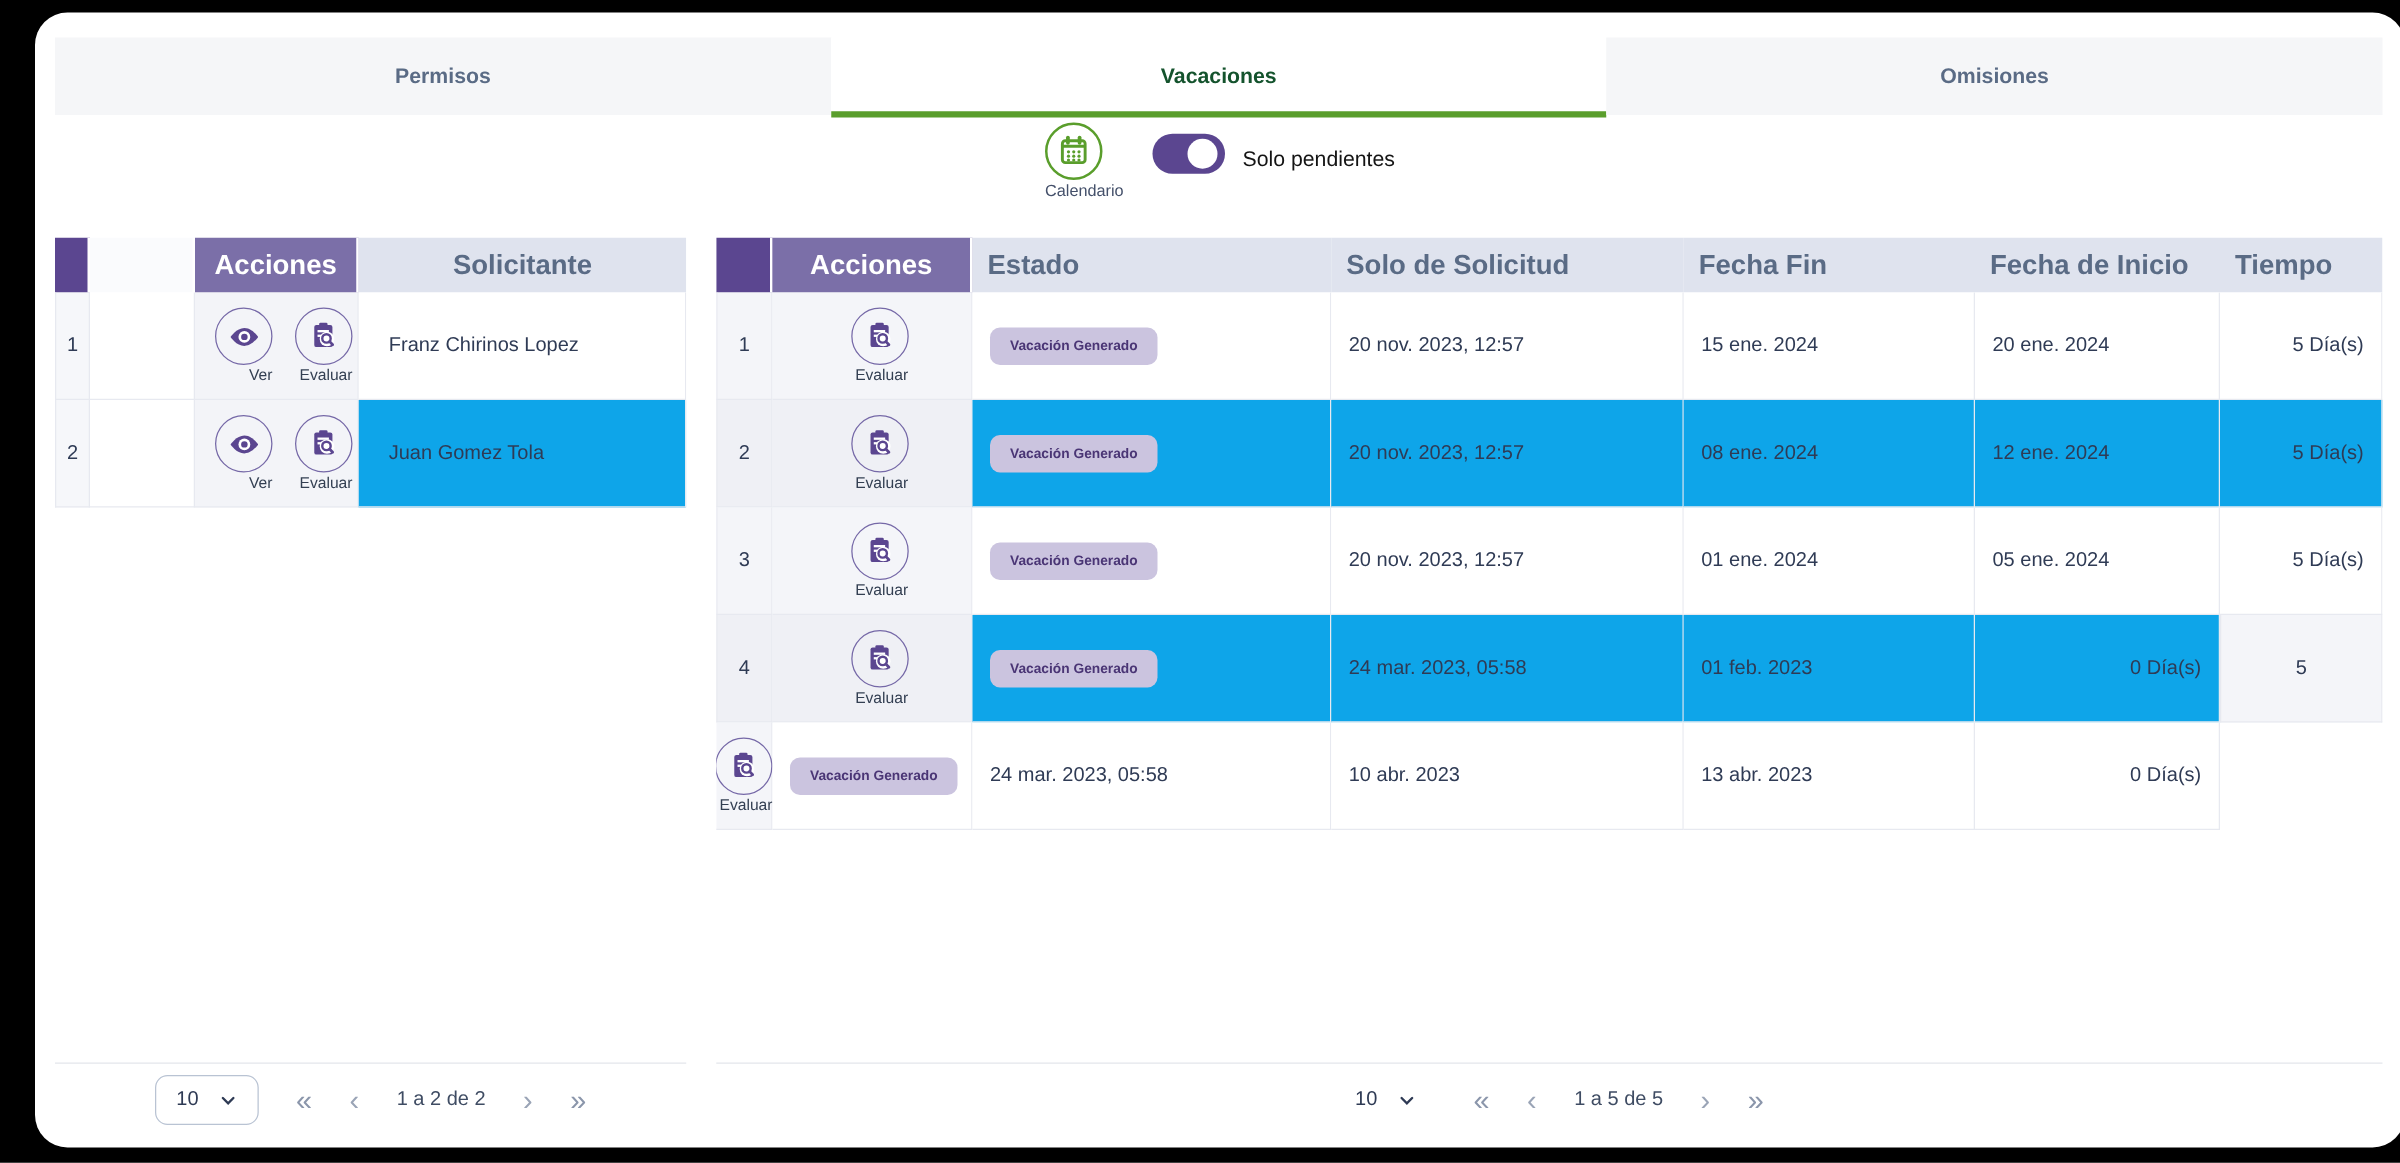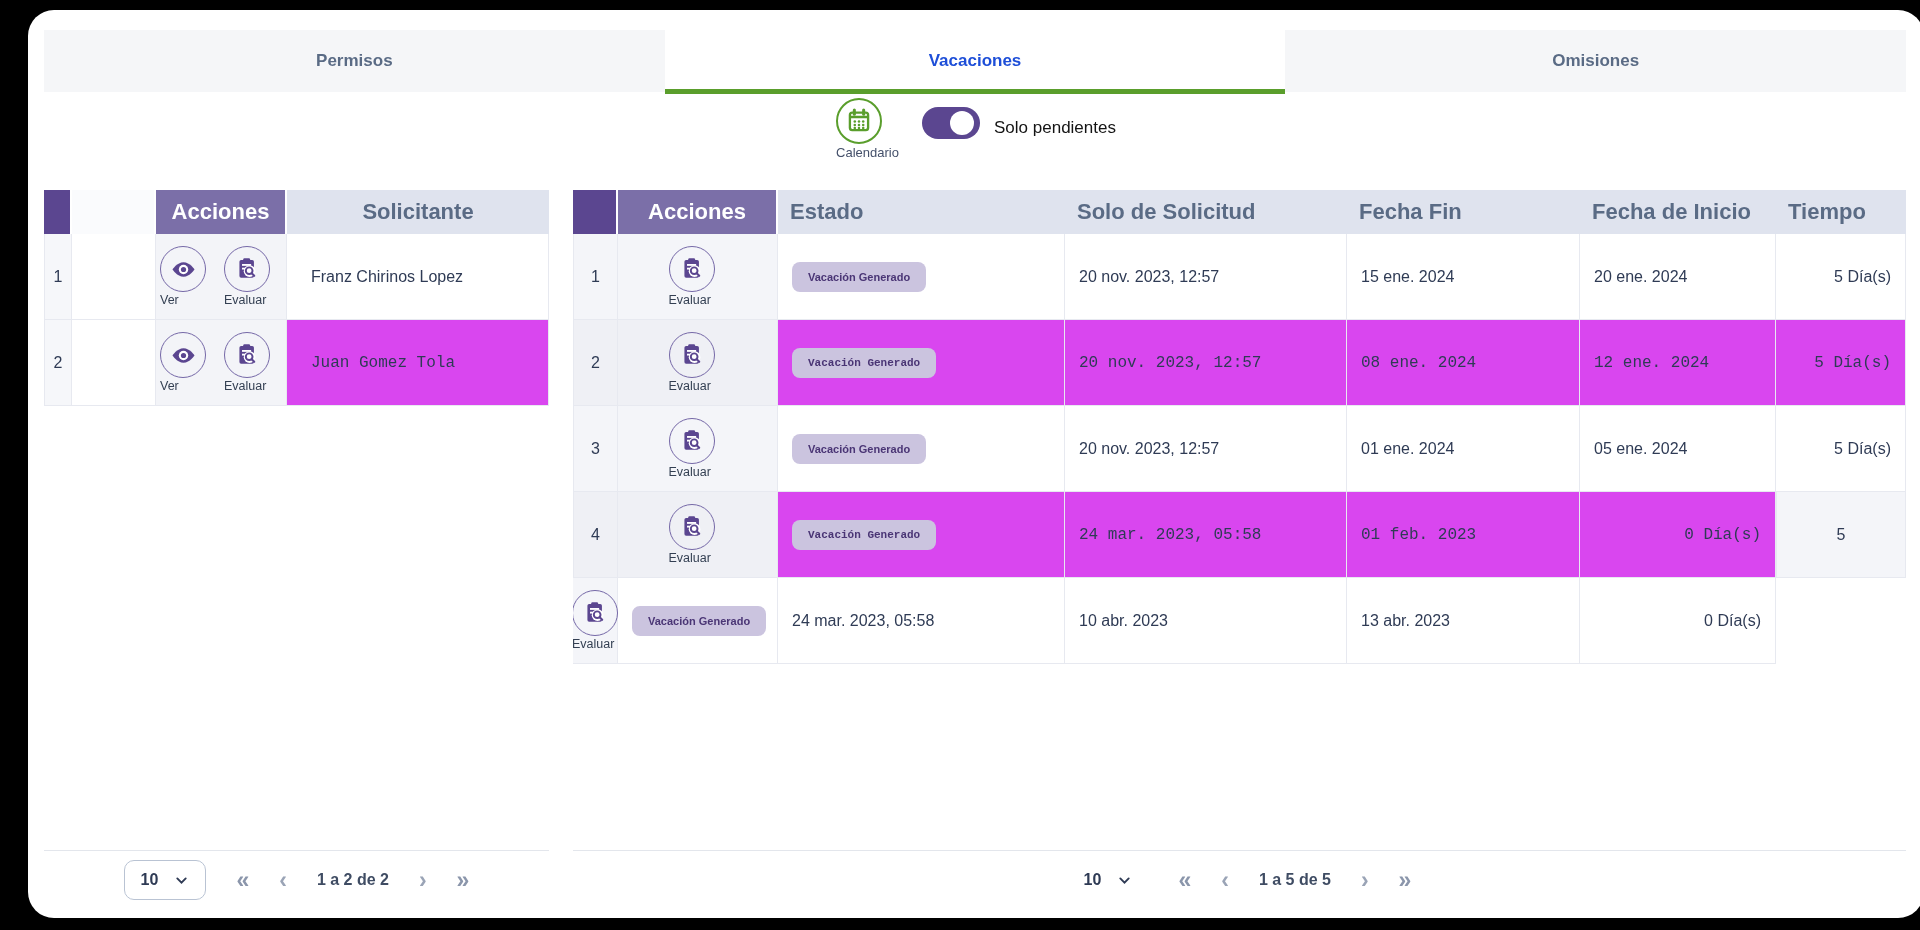--- a/index.html
+++ b/index.html
@@ -4,21 +4,21 @@
 <style>
   html,body{margin:0;padding:0;background:#000;width:1920px;height:930px;overflow:hidden;
     font-family:"Liberation Sans",sans-serif;}
   .app{position:absolute;left:28px;top:10px;width:1896px;height:908px;background:#fff;
     border-radius:26px;overflow:hidden;}
 
   
   .tabs{display:flex;margin:20px 18px 0 16px;height:62px;}
   .tab{flex:1;display:flex;align-items:center;justify-content:center;background:#f5f6f8;
     color:#5a6b85;font-weight:bold;font-size:17px;position:relative;cursor:pointer;}
-  .tab.active{background:#fff;color:#1d4ed8;}
+  .tab.active{background:#fff;color:#14532d;}
   .tab .underline{position:absolute;left:0;right:0;bottom:-2px;height:5px;background:#5a9e2c;}
 
   
   .toolbar{height:92px;display:flex;justify-content:center;align-items:flex-start;
     gap:14px;padding-top:6px;}
   .cal-btn{display:flex;flex-direction:column;align-items:flex-start;width:72px;cursor:pointer;}
   .cal-circle{width:46px;height:46px;border:2.5px solid #5a9e2c;border-radius:50%;
     display:flex;align-items:center;justify-content:center;box-sizing:border-box;}
   .cal-label{font-size:13px;color:#44506a;margin-top:1px;}
   .toggle{width:58px;height:32px;border-radius:16px;background:#5b4690;position:relative;
@@ -43,38 +43,38 @@
   .h.acc{background:#7b6fa8;color:#fff;border-right:2px solid #fff;}
   .h.left-al{justify-content:flex-start;padding-left:12px;}
 
   .c{height:86px;box-sizing:border-box;border-right:1px solid #e7e9f0;border-bottom:1px solid #e7e9f0;
     display:flex;align-items:center;font-size:16px;color:#2f3b55;background:#fff;}
   .c.first{border-left:1px solid #e7e9f0;}
   .c.center{justify-content:center;}
   .c.padded{padding-left:24px;}
   .c.datepad{padding-left:14px;}
   .c.rightal{justify-content:flex-end;padding-right:14px;}
-  .c.stripe.even{background:#d946ef;font-family:Liberation Mono, monospace;}
+  .c.stripe.even{background:#0ea5e9;}
   .c.tint{background:#f4f5f9;}
   .c.tint.even{background:#eff0f5;}
   .c.tintflat{background:#f3f4f8;}
   .c.numtint{background:#f6f7fa;}
 
   .badge{background:#cbc4df;color:#4a3575;font-weight:bold;font-size:11px;
     padding:9px 16px;border-radius:8px;white-space:nowrap;}
 
   .actions{display:flex;gap:6px;justify-content:center;width:100%;}
-  .action{display:flex;flex-direction:column;align-items:flex-start;width:58px;cursor:pointer;}
+  .action{display:flex;flex-direction:column;align-items:flex-end;width:58px;cursor:pointer;}
   .action .circ{width:46px;height:46px;border:1.5px solid #7568a7;border-radius:50%;
     display:flex;align-items:center;justify-content:center;box-sizing:border-box;}
   .action .albl{font-size:12.5px;color:#333f52;margin-top:1px;}
 
   
   .paginator{height:58px;border-top:1px solid #e3e6ec;display:flex;align-items:center;
-    justify-content:center;gap:30px;color:#5f6b83;font-size:16px;font-weight:bold;}
+    justify-content:center;gap:30px;color:#5f6b83;font-size:16px;}
   .psel{display:flex;align-items:center;gap:16px;padding:10px 16px;border-radius:10px;cursor:pointer;}
   .psel.bordered{border:1.5px solid #b9c3d3;}
   .psel .val{color:#2e3a54;}
   .nav-ic{font-size:23px;color:#8b96ab;cursor:pointer;user-select:none;line-height:1;}
   .nav-ic.lite{color:#9aa4b6;}
   .range{color:#3f4c63;}
 </style>
 </head>
 <body>
 

